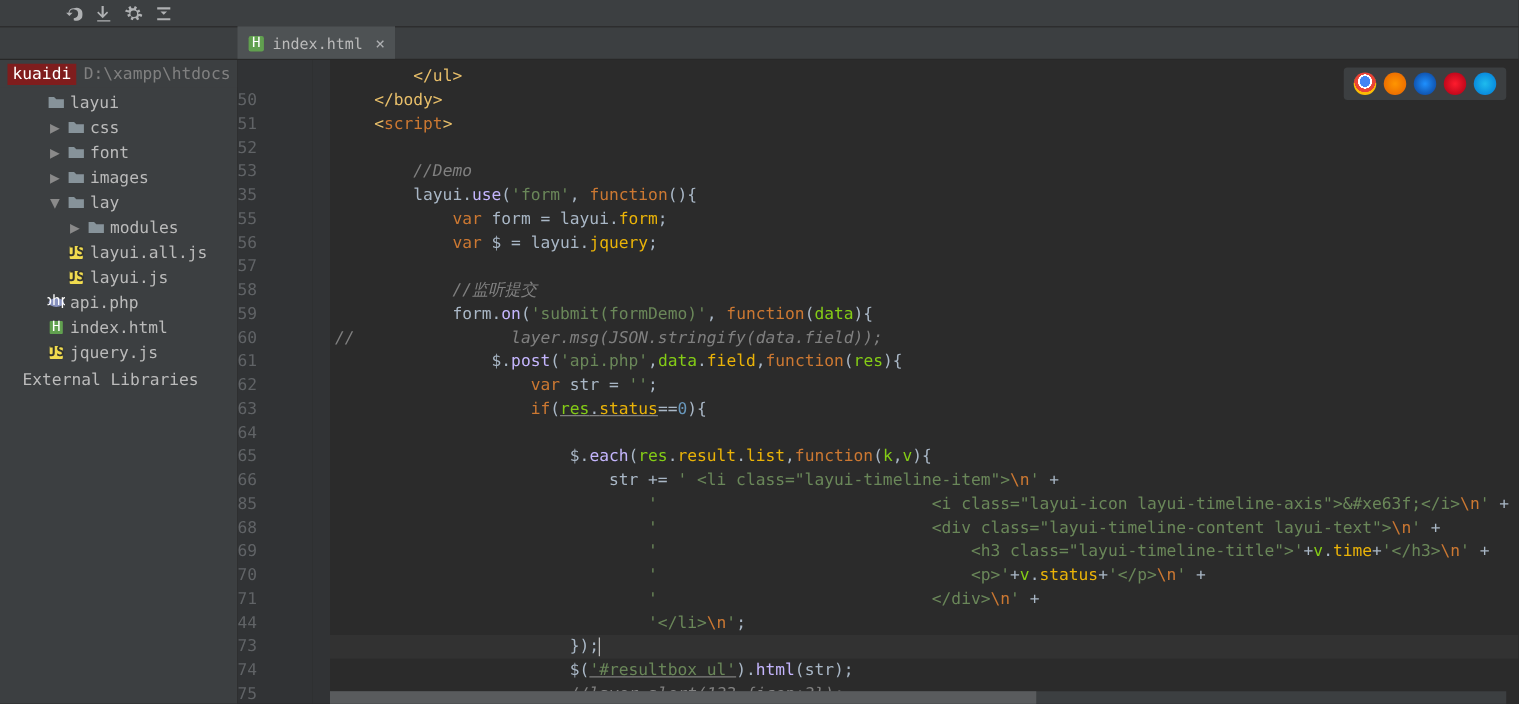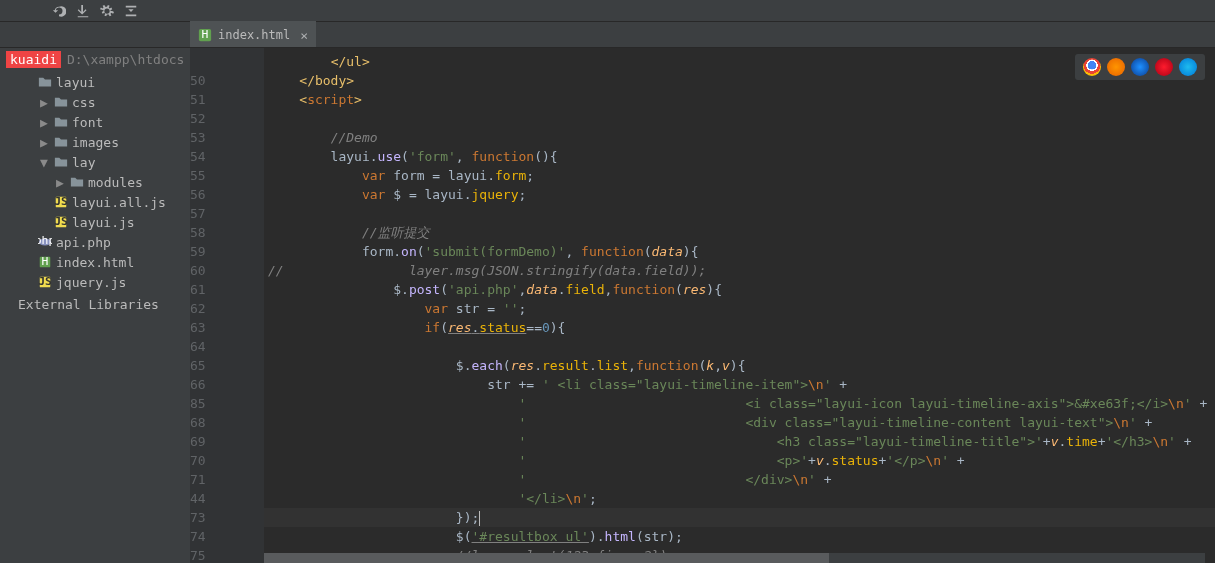--- a/index.html
+++ b/index.html
@@ -9,21 +9,21 @@
 .tab-bar{height:26px;background:#3c3f41;display:flex;align-items:flex-end;border-bottom:1px solid #282828}
 .tab{height:26px;background:#515658;display:flex;align-items:center;padding:0 8px;gap:6px;border-top:2px solid transparent}
 .tab.active{background:#4e5254}
 .tab .file-icon{width:14px;height:14px}
 .tab-label{color:#bbb;font-size:12px}
 .tab-close{color:#afb1b3;cursor:pointer;margin-left:4px}
 .main{display:flex;height:calc(100% - 48px)}
 .sidebar{width:190px;background:#3c3f41;overflow:hidden;font-size:13px}
 .breadcrumb{height:22px;display:flex;align-items:center;padding:0 6px;font-size:12px;color:#bbb;background:#3c3f41}
 .breadcrumb-item{color:#bbb}
-.breadcrumb-item.selected{background:#ef4444;color:#fff;padding:1px 4px}
+.breadcrumb-item.selected{background:#7f1d1d;color:#fff;padding:1px 4px}
 .breadcrumb-path{color:#808080;margin-left:6px}
 .tree{padding:2px 0}
 .tree-item{height:20px;display:flex;align-items:center;padding-left:8px;gap:4px;cursor:pointer;white-space:nowrap;color:#bbb}
 .tree-arrow{width:10px;display:inline-block;color:#8a8a8a}
 .tree-folder-icon,.tree-file-icon{width:14px;height:14px;display:inline-flex;align-items:flex-end;justify-content:center}
 .indent-1{padding-left:24px}
 .indent-2{padding-left:40px}
 .indent-3{padding-left:56px}
 .editor{flex:1;display:flex;background:#2b2b2b;position:relative;overflow:hidden}
 .gutter{width:60px;background:#313335;text-align:left;padding-right:8px;color:#606366;font-size:13px;line-height:19px;padding-top:4px;user-select:none}
@@ -32,21 +32,21 @@
 .code{flex:1;padding-top:4px;line-height:19px;white-space:pre;font-size:13px;overflow:hidden;position:relative}
 .code-line{height:19px;padding-left:4px}
 .hl-line{background:#323232}
 .c-kw{color:#cc7832}
 .c-str{color:#6a8759}
 .c-num{color:#6897bb}
 .c-com{color:#808080;font-style:italic}
 .c-fn{color:#c4b5fd}
 .c-tag{color:#e8bf6a}
 .c-id{color:#eab308}
-.c-param{color:#fdba74;font-style:italic}
+.c-param{color:#84cc16;}
 .underline{text-decoration:underline;text-decoration-color:#808080}
 .browser-icons{position:absolute;top:6px;right:10px;display:flex;gap:6px;background:#3c3f41;padding:4px 8px;border-radius:3px}
 .browser-icons .bi{width:18px;height:18px;border-radius:50%}
 .scrollbar-h{position:absolute;bottom:0;left:264px;right:10px;height:10px;background:#3c3f41}
 .scrollbar-h .thumb{position:absolute;left:0;width:60%;height:100%;background:#595b5d}
 svg{display:block}
 .caret{display:inline-block;width:1px;height:15px;background:#bbb;vertical-align:middle}
 </style>
 </head>
 <body>
@@ -206,21 +206,21 @@
     </div>
   </div>
 
   <div class="editor">
     <div class="gutter" id="gutter">
         <div class="ln"></div>
         <div class="ln">50</div>
         <div class="ln">51</div>
         <div class="ln">52</div>
         <div class="ln">53</div>
-        <div class="ln">54</div>
+        <div class="ln">35</div>
         <div class="ln">55</div>
         <div class="ln">56</div>
         <div class="ln">57</div>
         <div class="ln">58</div>
         <div class="ln">59</div>
         <div class="ln">60</div>
         <div class="ln">61</div>
         <div class="ln">62</div>
         <div class="ln">63</div>
         <div class="ln">64</div>

